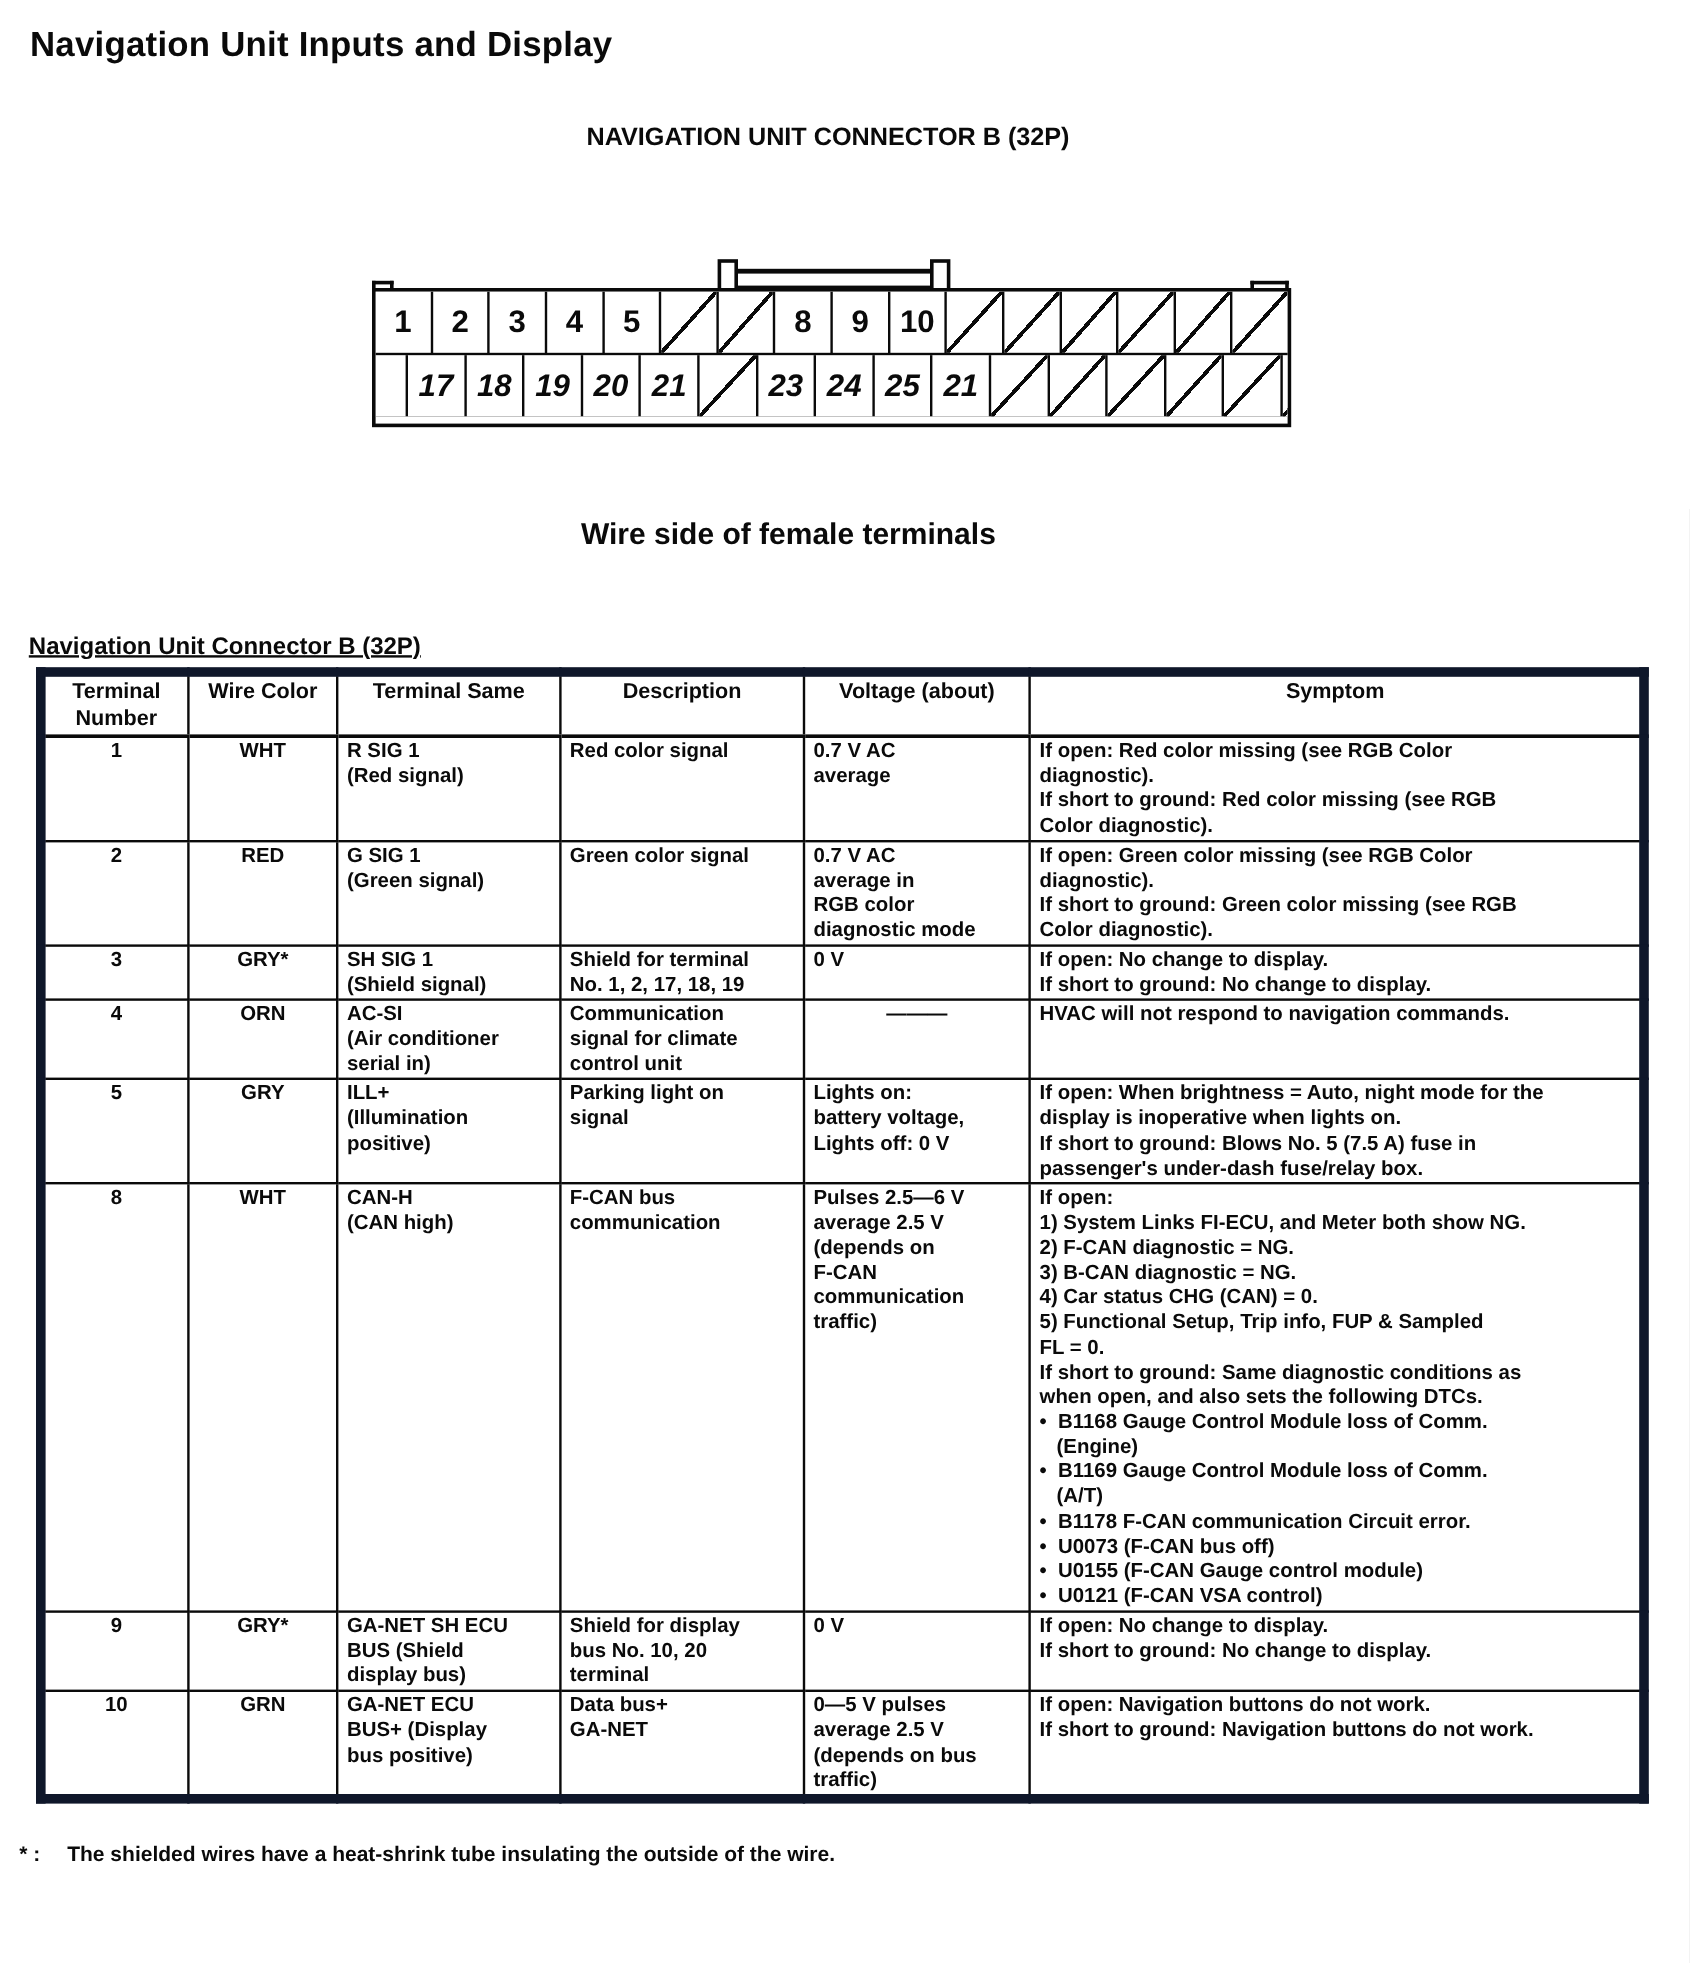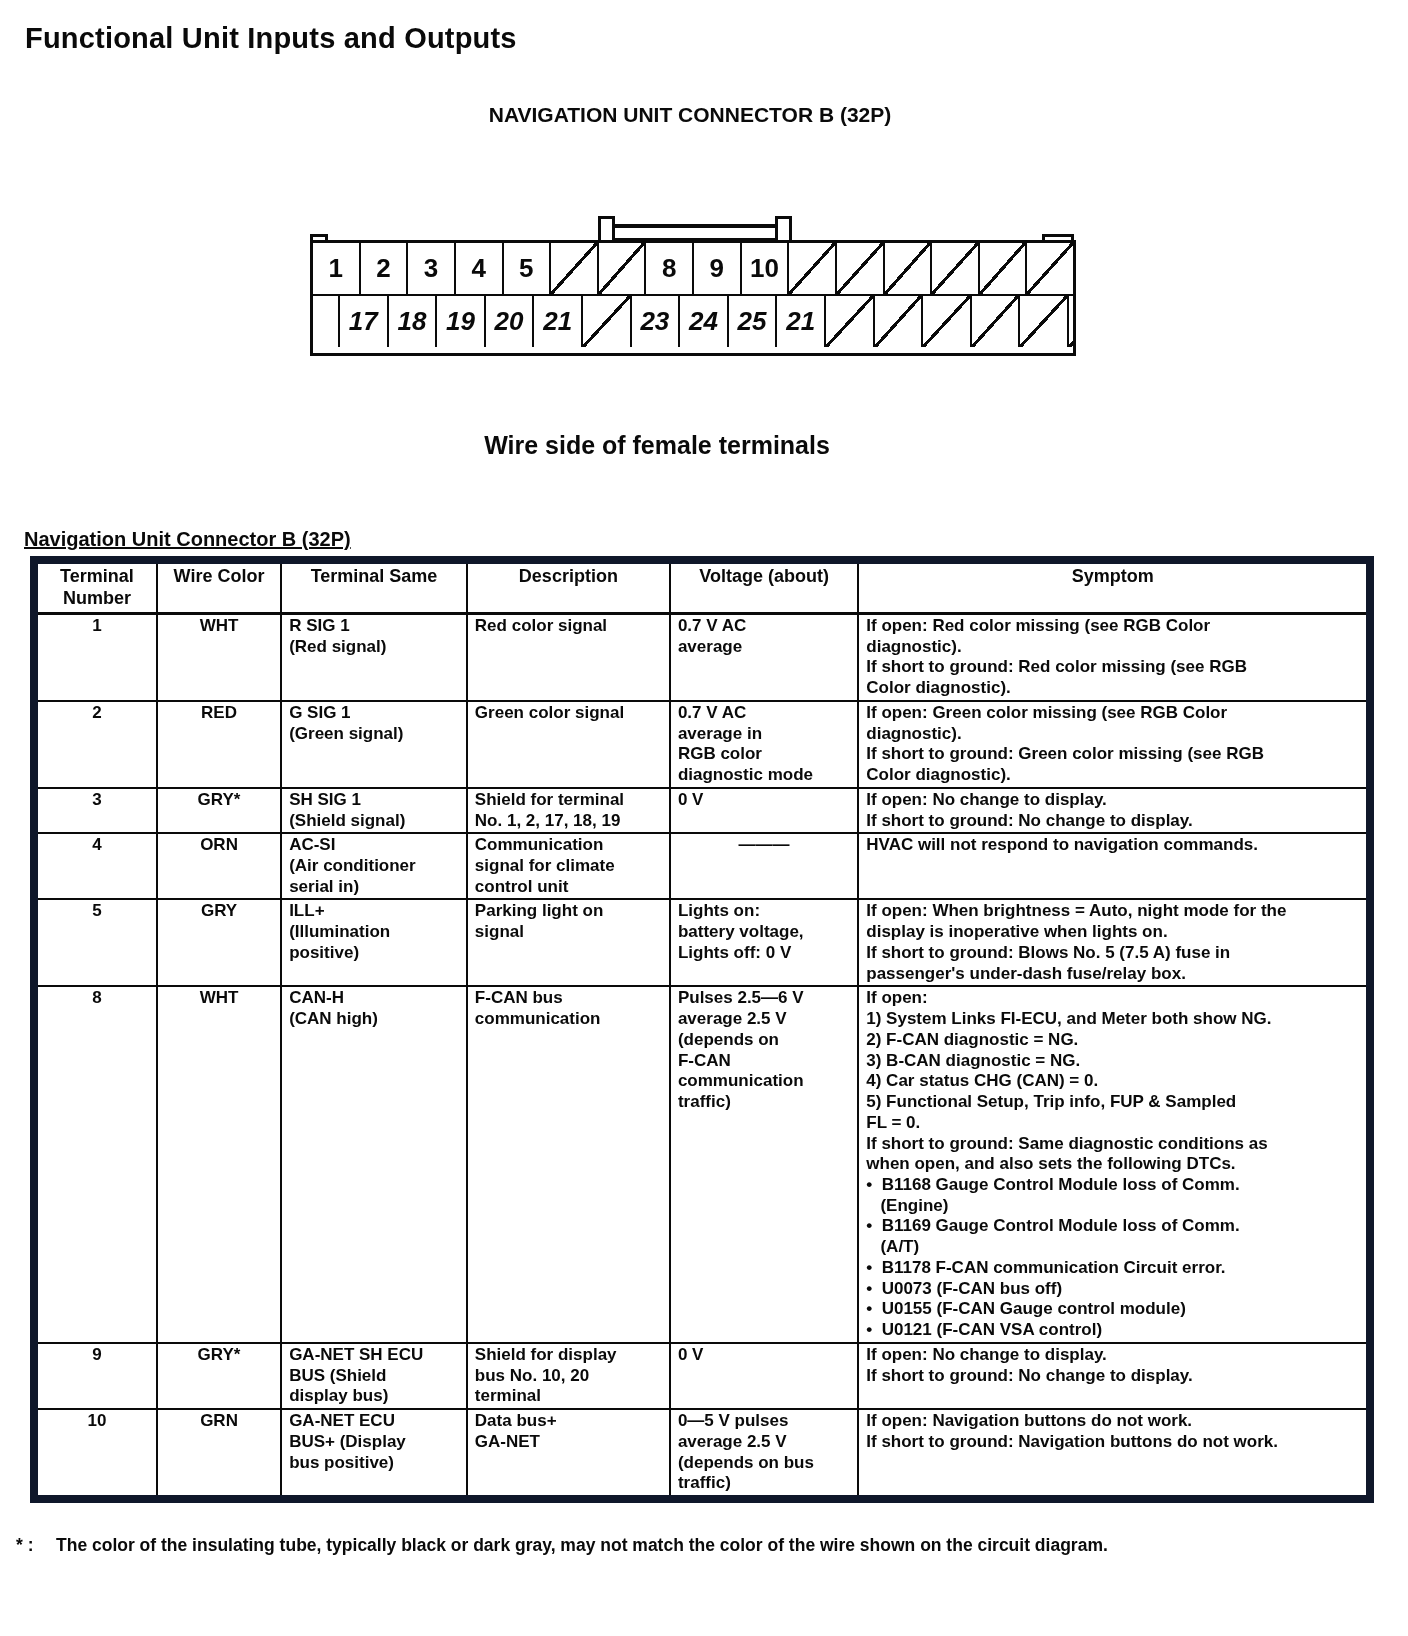--- a/index.html
+++ b/index.html
@@ -54,21 +54,21 @@
   
   .footnote{position:absolute;left:16px;top:1534px;display:flex;font-size:17.5px;line-height:1.35;}
   .fn-marker{width:40px;flex:none;}
   .fn-lines{flex:1;}
 </style>
 </head>
 <body>
 
 <div class="page">
 
-  <div class="title">Functional Unit Inputs and Outputs</div>
+  <div class="title">Navigation Unit Inputs and Display</div>
 
   <div class="conn-heading">NAVIGATION UNIT CONNECTOR B (32P)</div>
 
   <div class="connector">
     <div class="tab">
       <div class="tab-bar"></div>
       <div class="tab-post left"></div>
       <div class="tab-post right"></div>
     </div>
     <div class="lip lip-l"></div>
@@ -264,17 +264,17 @@
 traffic)</td>
           <td>If open: Navigation buttons do not work.
 If short to ground: Navigation buttons do not work.</td>
         </tr>
       </tbody>
   </table>
 
   <div class="footnote">
     <span class="fn-marker">* :</span>
     <div class="fn-lines">
-        <div>The color of the insulating tube, typically black or dark gray, may not match the color of the wire shown on the circuit diagram.</div>
+        <div>The shielded wires have a heat-shrink tube insulating the outside of the wire.</div>
       </div>
   </div>
 
 </div>
 
 </body></html>

